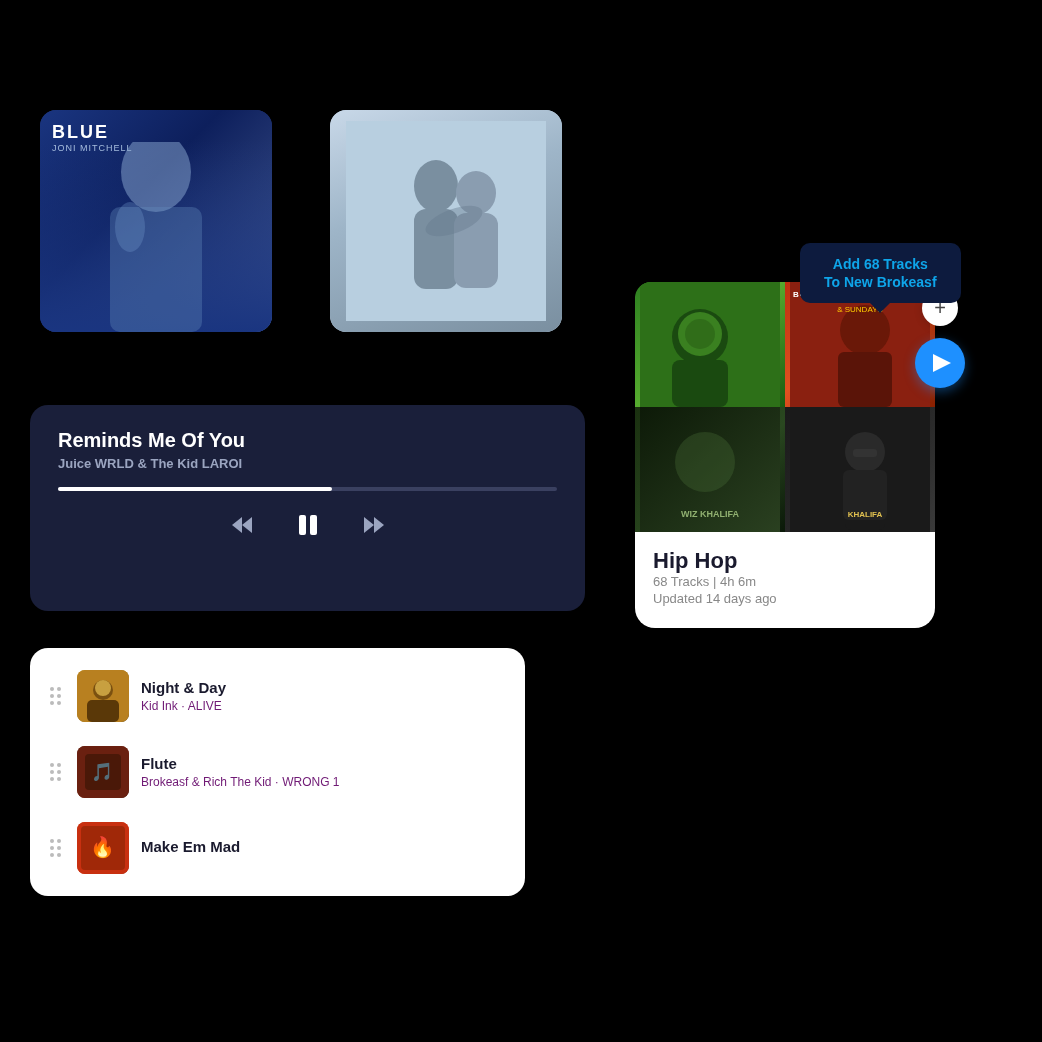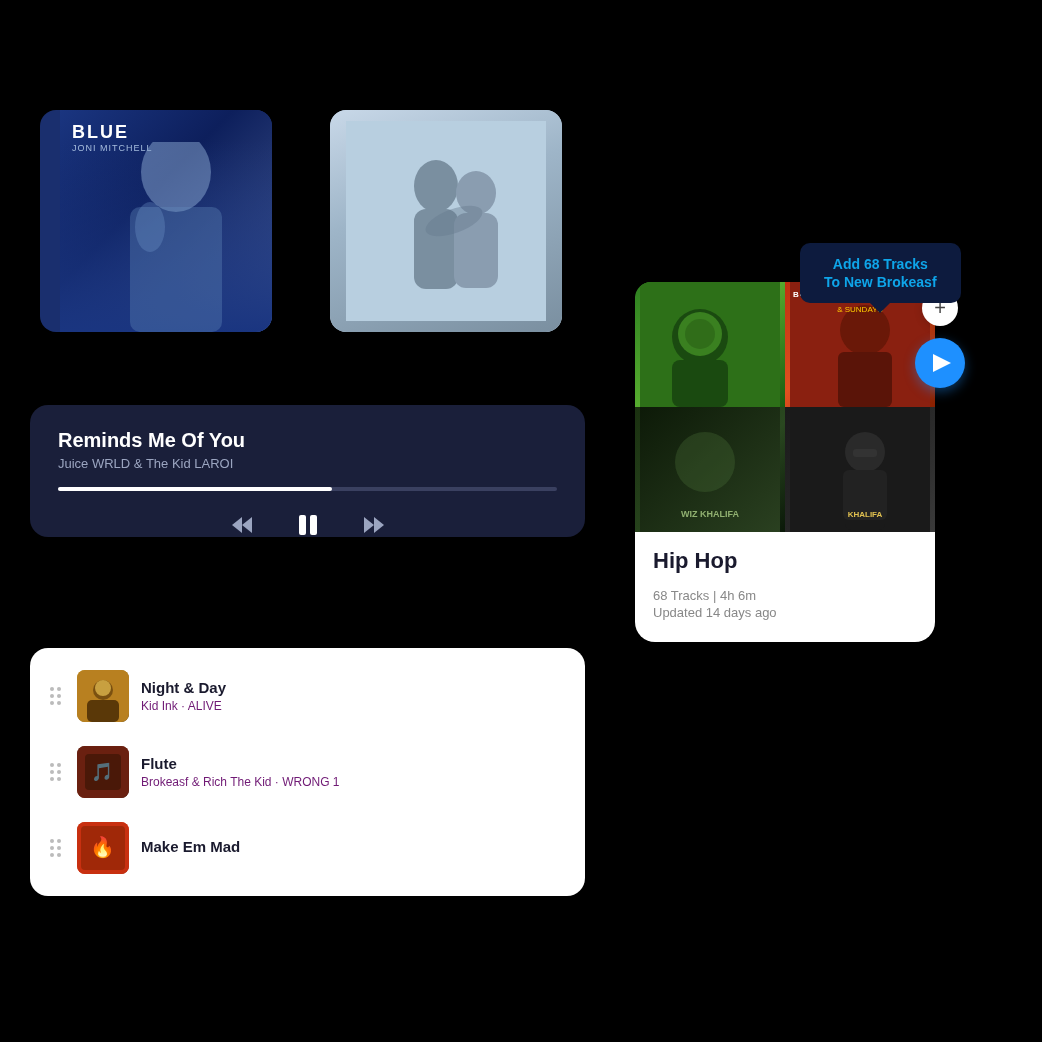--- a/index.html
+++ b/index.html
@@ -18,21 +18,20 @@
       border-radius: 16px;
       overflow: hidden;
     }
 
     #album-blue {
       top: 110px;
       left: 40px;
       width: 232px;
       height: 222px;
       background: #1a2f6e;
-      padding-left: 20px;
     }
 
     .blue-album-inner {
       width: 100%;
       height: 100%;
       background: linear-gradient(135deg, #1a3580 0%, #0d1f5c 40%, #4a6098 100%);
       display: flex;
       flex-direction: column;
       align-items: flex-start;
       padding: 12px;
@@ -75,36 +74,37 @@
       justify-content: center;
       border-radius: 16px;
     }
 
     
     #player-card {
       position: absolute;
       top: 405px;
       left: 30px;
       width: 555px;
-      height: 132px;
+      height: 206px;
       background: #1a1f3a;
       border-radius: 18px;
       padding: 24px 28px 20px;
     }
 
     .player-title {
       font-size: 20px;
       font-weight: 700;
       color: #fff;
       margin-bottom: 4px;
     }
     .player-artist {
       font-size: 13px;
       color: #9ba5c0;
       margin-bottom: 16px;
+      font-weight: bold;
     }
 
     .progress-bar-container {
       width: 100%;
       height: 4px;
       background: #3a4060;
       border-radius: 2px;
       margin-bottom: 20px;
       position: relative;
     }
@@ -135,21 +135,21 @@
     .control-btn.pause {
       color: #fff;
       font-size: 24px;
     }
 
     
     #tracklist-card {
       position: absolute;
       top: 648px;
       left: 30px;
-      width: 555px;
+      width: 495px;
       background: #fff;
       border-radius: 18px;
       padding: 10px 0;
     }
 
     .track-item {
       display: flex;
       align-items: center;
       padding: 12px 16px;
       gap: 12px;
@@ -267,21 +267,21 @@
       justify-content: center;
     }
 
     .hiphop-info {
       padding: 16px 18px 20px;
     }
     .hiphop-title {
       font-size: 22px;
       font-weight: 800;
       color: #1a1a2e;
-      margin-bottom: 14px;
+      margin-bottom: 0;
     }
     .hiphop-meta {
       font-size: 13px;
       color: #888;
       margin-bottom: 2px;
     }
 
     
     #add-playlist-btn {
       position: absolute;

